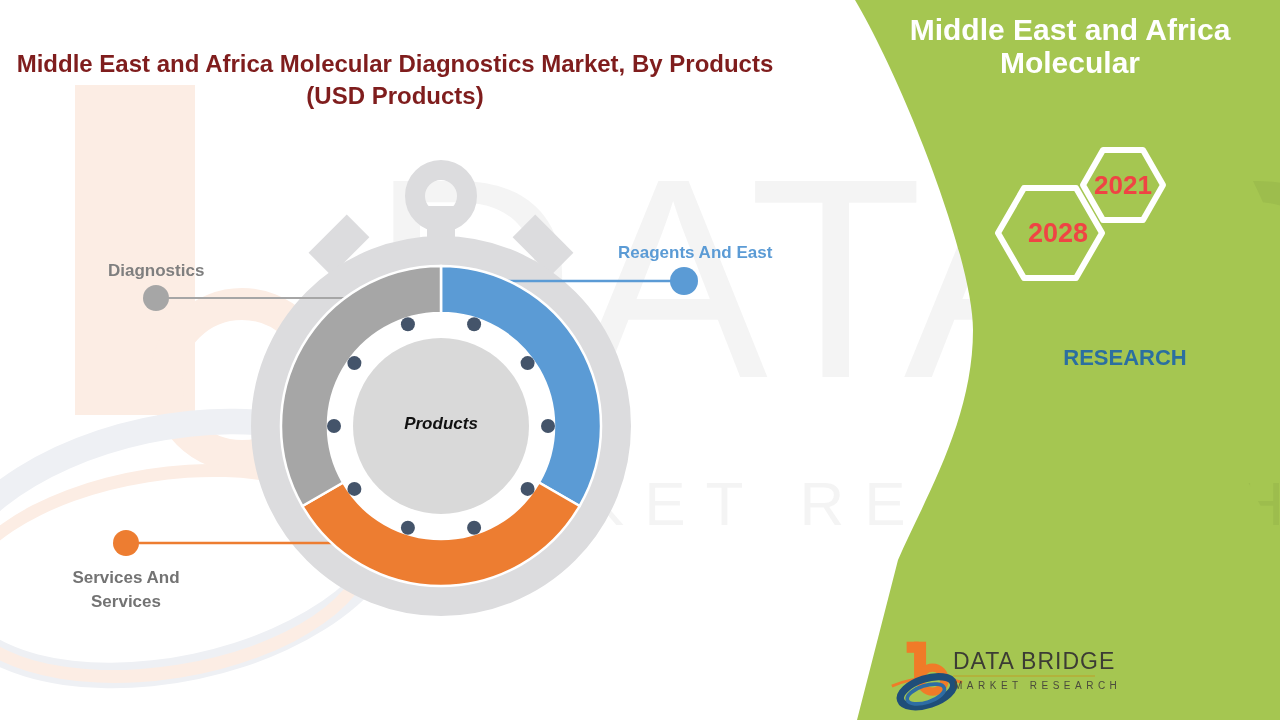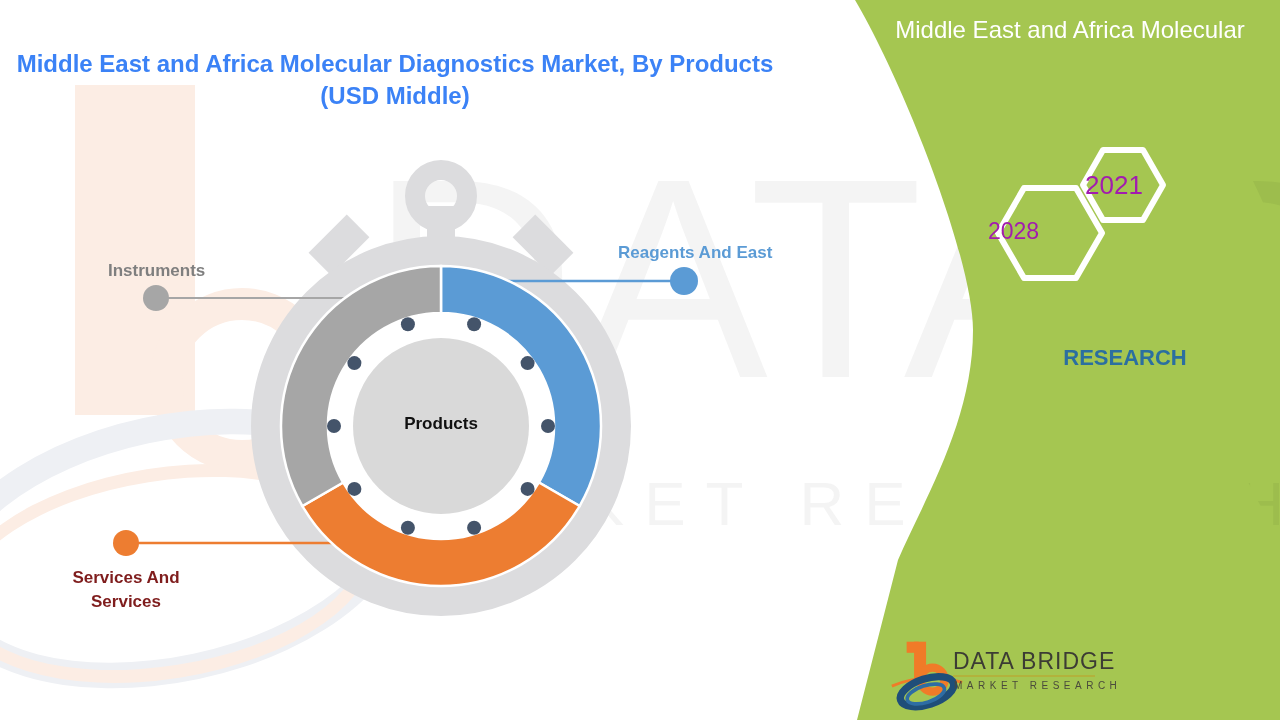--- a/index.html
+++ b/index.html
@@ -14,35 +14,35 @@
   
   .wm-text{color:rgba(40,40,40,0.05);white-space:nowrap;pointer-events:none;}
   .wm-big{left:370px;top:128px;font-size:285px;line-height:300px;letter-spacing:2px;}
   .wm-small{left:385px;top:468px;font-size:62px;letter-spacing:20px;}
   .wm-under{z-index:1;}
   .wm-over{z-index:5;color:rgba(20,30,10,0.05);
     clip-path:path('M855,0 C905,85 973,260 973,330 C973,420 925,498 898,560 L857,720 L1280,720 L1280,0 Z');}
   
   .chart-svg{left:0;top:0;z-index:2;}
   .chart-text{z-index:3;font-weight:bold;}
-  .page-title{left:0;top:48px;width:790px;text-align:center;color:#3b82f6;font-size:24px;font-weight:600;line-height:32px;z-index:3;}
-  .products-label{left:381px;top:414px;width:120px;text-align:center;color:#111;font-size:17px;}
+  .page-title{left:0;top:48px;width:790px;text-align:center;color:#7f1d1d;font-size:24px;font-weight:600;line-height:32px;z-index:3;}
+  .products-label{left:381px;top:414px;width:120px;text-align:center;color:#111;font-size:17px;font-style:italic;}
   .xx{font-size:20px;color:#1a1a1a;font-weight:normal;}
   .xx-gray{left:316px;top:321px;}
   .xx-blue{left:570px;top:398px;}
   .xx-orange{left:386px;top:548px;}
   .lbl-instruments{left:108px;top:261px;color:#7f7f7f;font-size:17px;}
   .lbl-reagents{left:618px;top:243px;color:#5B9BD5;font-size:17px;}
-  .lbl-services{left:60px;top:566px;width:132px;text-align:center;color:#7f1d1d;font-size:17px;line-height:24px;}
+  .lbl-services{left:60px;top:566px;width:132px;text-align:center;color:#737373;font-size:17px;line-height:24px;}
   
   .green-svg{left:0;top:0;z-index:4;}
-  .panel-title{left:872px;top:13px;width:396px;text-align:center;color:#ffffff;font-size:24px;font-weight:400;line-height:33px;z-index:6;}
+  .panel-title{left:872px;top:13px;width:396px;text-align:center;color:#ffffff;font-size:30px;font-weight:700;line-height:33px;z-index:6;}
   .hex-svg{left:0;top:0;z-index:6;}
-  .year{z-index:7;font-weight:normal;color:#a21caf;}
-  .year-2028{left:988px;top:218px;width:76px;font-size:23px;}
+  .year{z-index:7;font-weight:bold;color:#ef4444;text-align:center;}
+  .year-2028{left:1020px;top:218px;width:76px;font-size:27px;}
   .year-2021{left:1085px;top:170px;width:76px;font-size:26px;}
   .dbmr-text{left:966px;top:310px;width:318px;text-align:center;color:#2B6FA0;font-size:22px;font-weight:bold;line-height:32px;z-index:6;}
   
   .footer-logo{left:890px;top:636px;z-index:6;}
   .footer-name{left:953px;top:648px;font-size:23px;letter-spacing:1px;color:#3c3c34;font-weight:500;z-index:6;}
   .footer-divider{left:953px;top:675px;width:142px;height:2px;background:#b7ab35;opacity:.75;z-index:6;}
   .footer-sub{left:954px;top:680px;font-size:10px;letter-spacing:4.5px;color:#4a4a3c;z-index:6;}
 </style>
 </head>
 <body>
@@ -52,21 +52,21 @@
   <div class="abs wm-bar"></div>
   <div class="abs wm-bowl"></div>
   <div class="abs wm-swoosh1"></div>
   <div class="abs wm-swoosh2"></div>
 
   <div class="abs wm-text wm-big wm-under">DATA BRIDGE</div>
   <div class="abs wm-text wm-small wm-under">MARKET RESEARCH</div>
 
   <div class="abs page-title">
     <span>Middle East and Africa Molecular Diagnostics Market, By Products</span><br>
-    <span>(USD Middle)</span>
+    <span>(USD Products)</span>
   </div>
 
   <svg class="abs chart-svg" width="1280" height="720" viewBox="0 0 1280 720">
 
     <circle cx="441" cy="196" r="26" fill="none" stroke="#DCDCDE" stroke-width="20"></circle>
     <rect x="427" y="206" width="28" height="44" fill="#DCDCDE"></rect>
 
     <g transform="translate(339,245) rotate(-45)">
       <rect x="-27" y="-16" width="54" height="32" fill="#DCDCDE"></rect>
     </g>
@@ -103,21 +103,21 @@
 
     <circle cx="156" cy="298" r="13" fill="#A6A6A6"></circle>
     <circle cx="684" cy="281" r="14" fill="#5B9BD5"></circle>
     <circle cx="126" cy="543" r="13" fill="#ED7D31"></circle>
   </svg>
 
   <div class="abs chart-text products-label">Products</div>
   <div class="abs xx xx-gray">Xx</div>
   <div class="abs xx xx-blue">Xx</div>
   <div class="abs xx xx-orange">Xx</div>
-  <div class="abs chart-text lbl-instruments">Instruments</div>
+  <div class="abs chart-text lbl-instruments">Diagnostics</div>
   <div class="abs chart-text lbl-reagents">Reagents And East</div>
   <div class="abs chart-text lbl-services">
     <span>Services And</span><br>
     <span>Services</span>
   </div>
 
   <svg class="abs green-svg" width="1280" height="720" viewBox="0 0 1280 720">
     <path d="M855,0 C905,85 973,260 973,330 C973,420 925,498 898,560 L857,720 L1280,720 L1280,0 Z" fill="#A5C651"></path>
   </svg>
 

